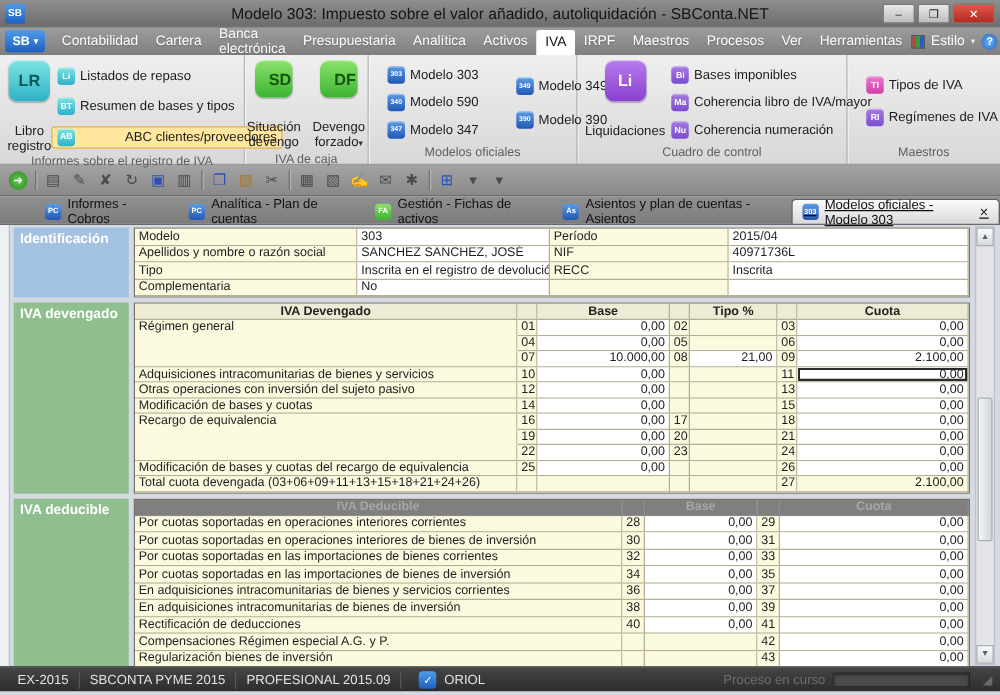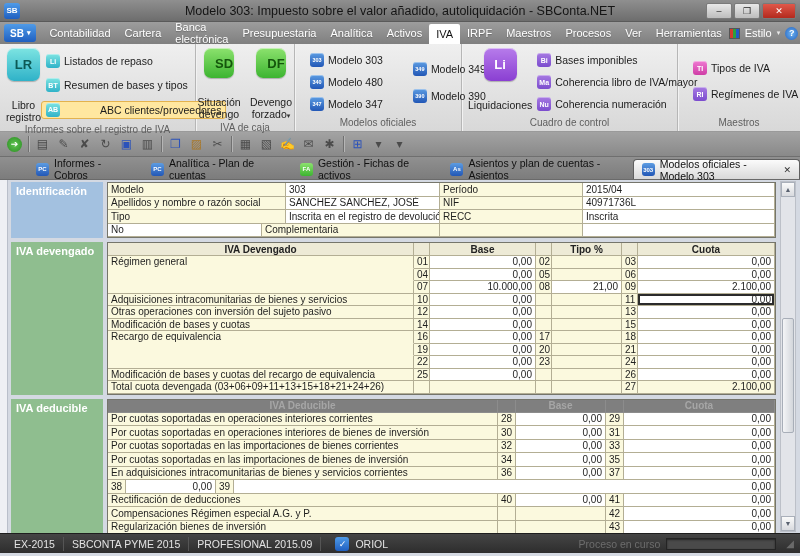--- a/index.html
+++ b/index.html
@@ -60,21 +60,21 @@
   .titem.sep { width:5px; }
   .titem.sep::before { content:""; width:1px; height:16px; background:#707070; box-shadow:1px 0 0 #b5b5b5; }
   .titem .tglyph[data-tone="green"] { width:15px; height:15px; border-radius:50%; background:radial-gradient(#5ec651,#2b8a22); color:#fff; font-size:9px; line-height:15px; text-align:center; }
   .titem .tglyph[data-tone="blue"]  { color:#2b52ba; background:none; }
   .titem .tglyph[data-tone="warm"]  { color:#a8782a; background:none; }
 
   
   .tabbar { height:23px; background:linear-gradient(#909090,#7c7c7c); display:flex; align-items:flex-end; padding-left:28px; gap:14px; border-bottom:1px solid #6a6a6a; }
   .tab { display:flex; align-items:center; gap:5px; height:20px; padding:0 8px; font-size:10.5px; color:#101010; }
   .tab .tabic { width:13px; height:13px; border-radius:3px; color:#fff; font-weight:bold; font-size:6px; display:flex; align-items:center; justify-content:center; flex:0 0 13px; }
-  .tab.active { background:linear-gradient(#fbfbfb,#d9d9d9); border:1px solid #5f5f5f; border-bottom:none; border-radius:4px 4px 0 0; }
+  .tab.active { background:linear-gradient(#fbfbfb,#d9d9d9); border:1px solid #5f5f5f; border-bottom:none; border-radius:4px 4px 0 0;text-decoration:underline; }
   .tab-close { font-size:9px; color:#333; padding-left:4px; }
   .tab-close:empty { display:none; }
 
   
   .content { height:353px; display:flex; background:#d4d9e2; overflow:hidden; }
   .left-strip { width:8px; background:#eef0f4; border-right:1px solid #b9bfca; }
   .form-main { flex:1; padding:2px 2px 0 3px; overflow:hidden; }
   .section { display:flex; margin-bottom:4px; }
   .sec-label { width:92px; flex:0 0 92px; font-weight:bold; font-size:11px; color:#fff; padding:3px 5px; margin-right:4px; }
   .sec-label.blue  { background:#a3c1e0; }
@@ -219,21 +219,21 @@
   <div class="rgroup" style="width:167px">
     <div class="rgroup-body mod-cols" style="padding-left:10px">
       <div class="ritems">
 
       <div class="ritem">
           <span class="mini" style="font-size:5.5px" data-tone="blue">303</span>
           <span class="ritem-lbl">Modelo 303</span>
         </div>
           <div class="ritem">
           <span class="mini" style="font-size:5.5px" data-tone="blue">340</span>
-          <span class="ritem-lbl">Modelo 480</span>
+          <span class="ritem-lbl">Modelo 590</span>
         </div>
           <div class="ritem">
           <span class="mini" style="font-size:5.5px" data-tone="blue">347</span>
           <span class="ritem-lbl">Modelo 347</span>
         </div>
         </div>
       <div class="ritems mod-col2" style="justify-content:flex-start;gap:9px">
 
       <div class="ritem">
           <span class="mini" style="font-size:5.5px" data-tone="blue">349</span>
@@ -416,22 +416,22 @@
             <div class="cell cream c-l2">NIF</div>
             <div class="cell white c-v2">40971736L</div>
           </div>
             <div class="idrow">
             <div class="cell cream c-l1">Tipo</div>
             <div class="cell white c-v1">Inscrita en el registro de devolución</div>
             <div class="cell cream c-l2">RECC</div>
             <div class="cell white c-v2">Inscrita</div>
           </div>
             <div class="idrow">
+            <div class="cell cream c-l1">Complementaria</div>
             <div class="cell white c-v1">No</div>
-            <div class="cell cream c-l1">Complementaria</div>
             <div class="cell cream c-l2"></div>
             <div class="cell white c-v2"></div>
           </div>
           </div>
       </div>
     </div>
 
     <div class="section dv">
       <div class="sec-label green">IVA devengado</div>
       <div class="tablebox">
@@ -590,20 +590,21 @@
             <div class="cell white num c-cuota">0,00</div>
           </div>
             <div class="ddrow">
             <div class="cell cream c-desc">En adquisiciones intracomunitarias de bienes y servicios corrientes</div>
             <div class="cell cream c-b">36</div>
             <div class="cell white num c-base">0,00</div>
             <div class="cell cream c-b">37</div>
             <div class="cell white num c-cuota">0,00</div>
           </div>
             <div class="ddrow">
+            <div class="cell cream c-desc">En adquisiciones intracomunitarias de bienes de inversión</div>
             <div class="cell cream c-b">38</div>
             <div class="cell white num c-base">0,00</div>
             <div class="cell cream c-b">39</div>
             <div class="cell white num c-cuota">0,00</div>
           </div>
             <div class="ddrow">
             <div class="cell cream c-desc">Rectificación de deducciones</div>
             <div class="cell cream c-b">40</div>
             <div class="cell white num c-base">0,00</div>
             <div class="cell cream c-b">41</div>

